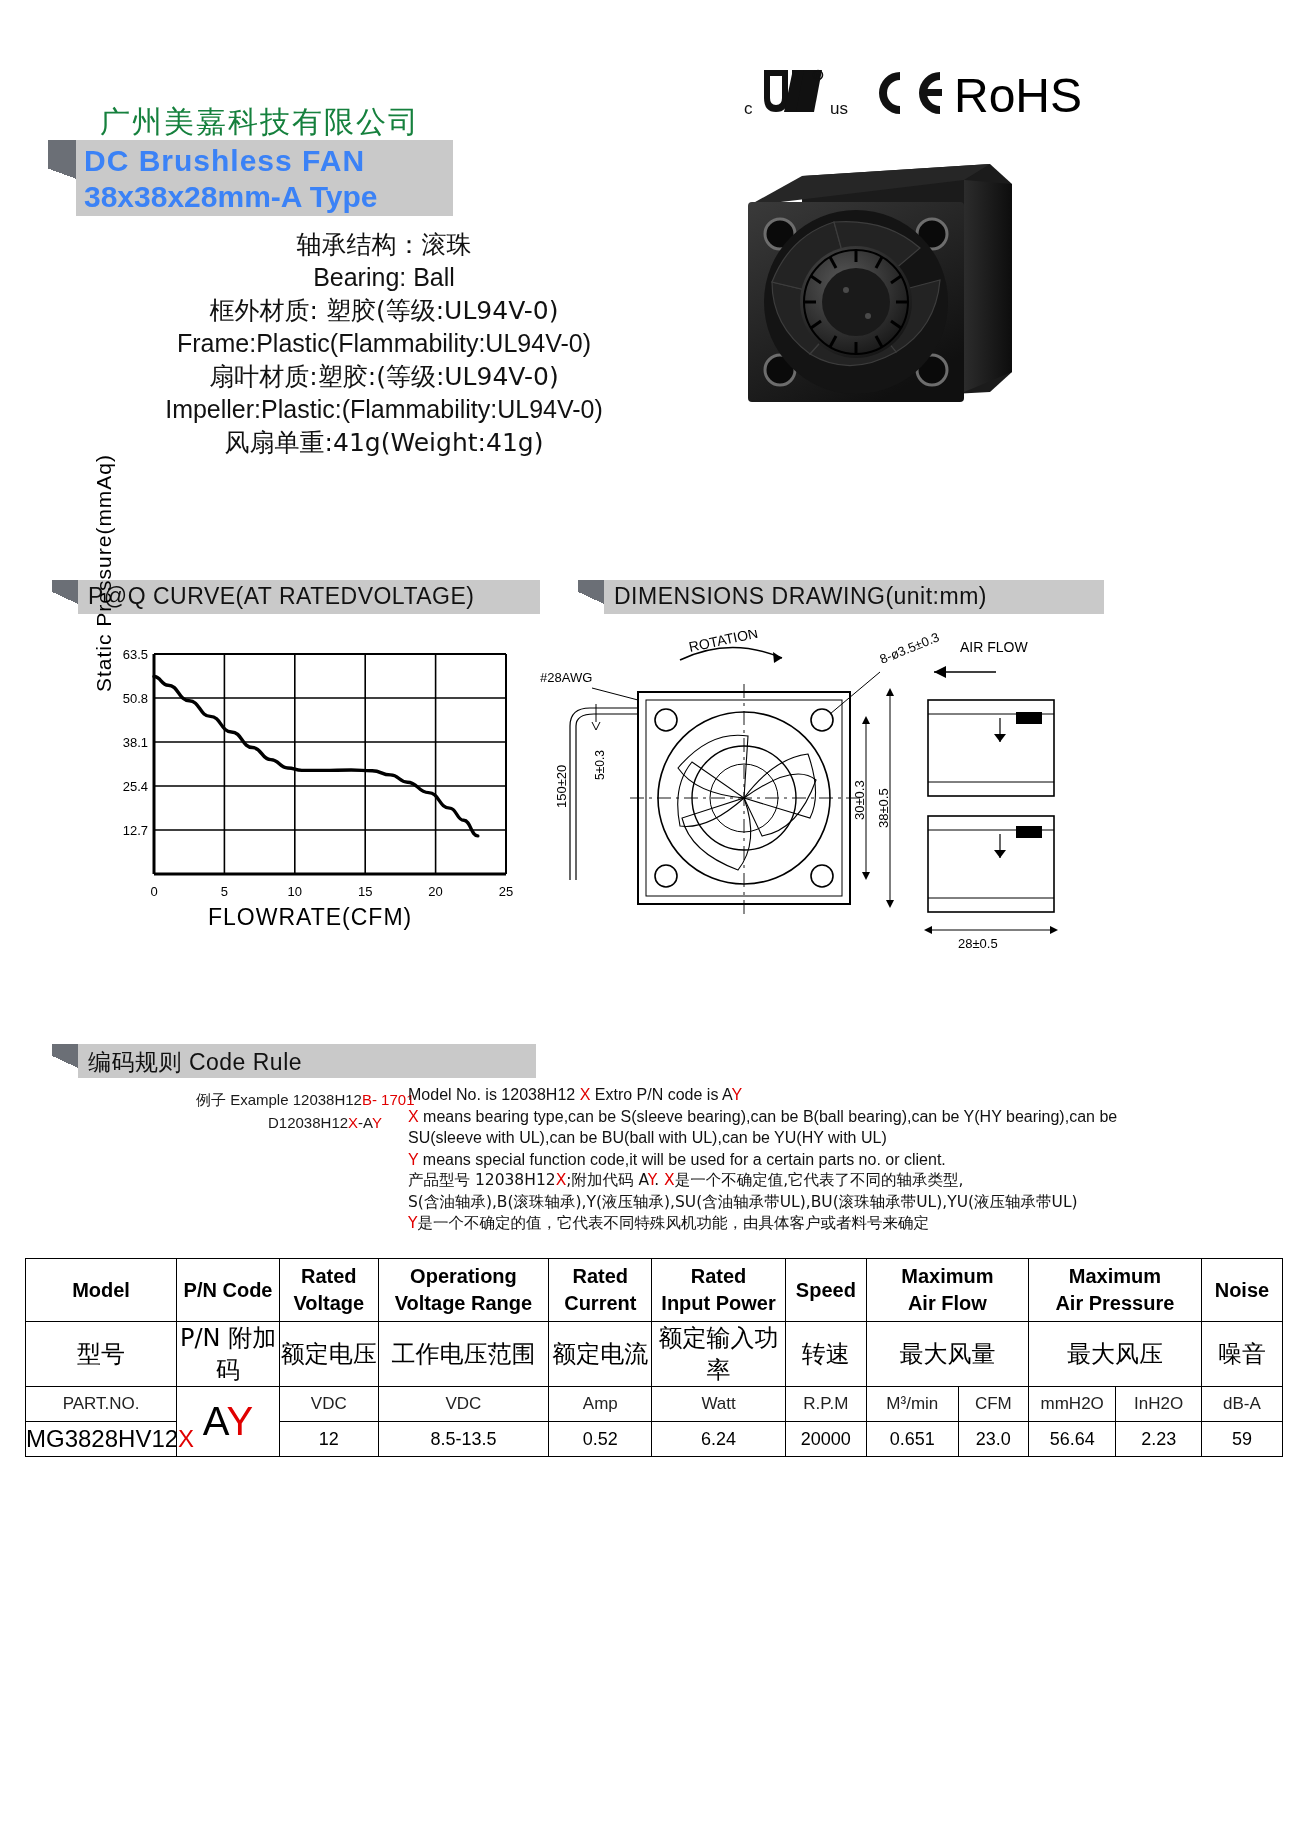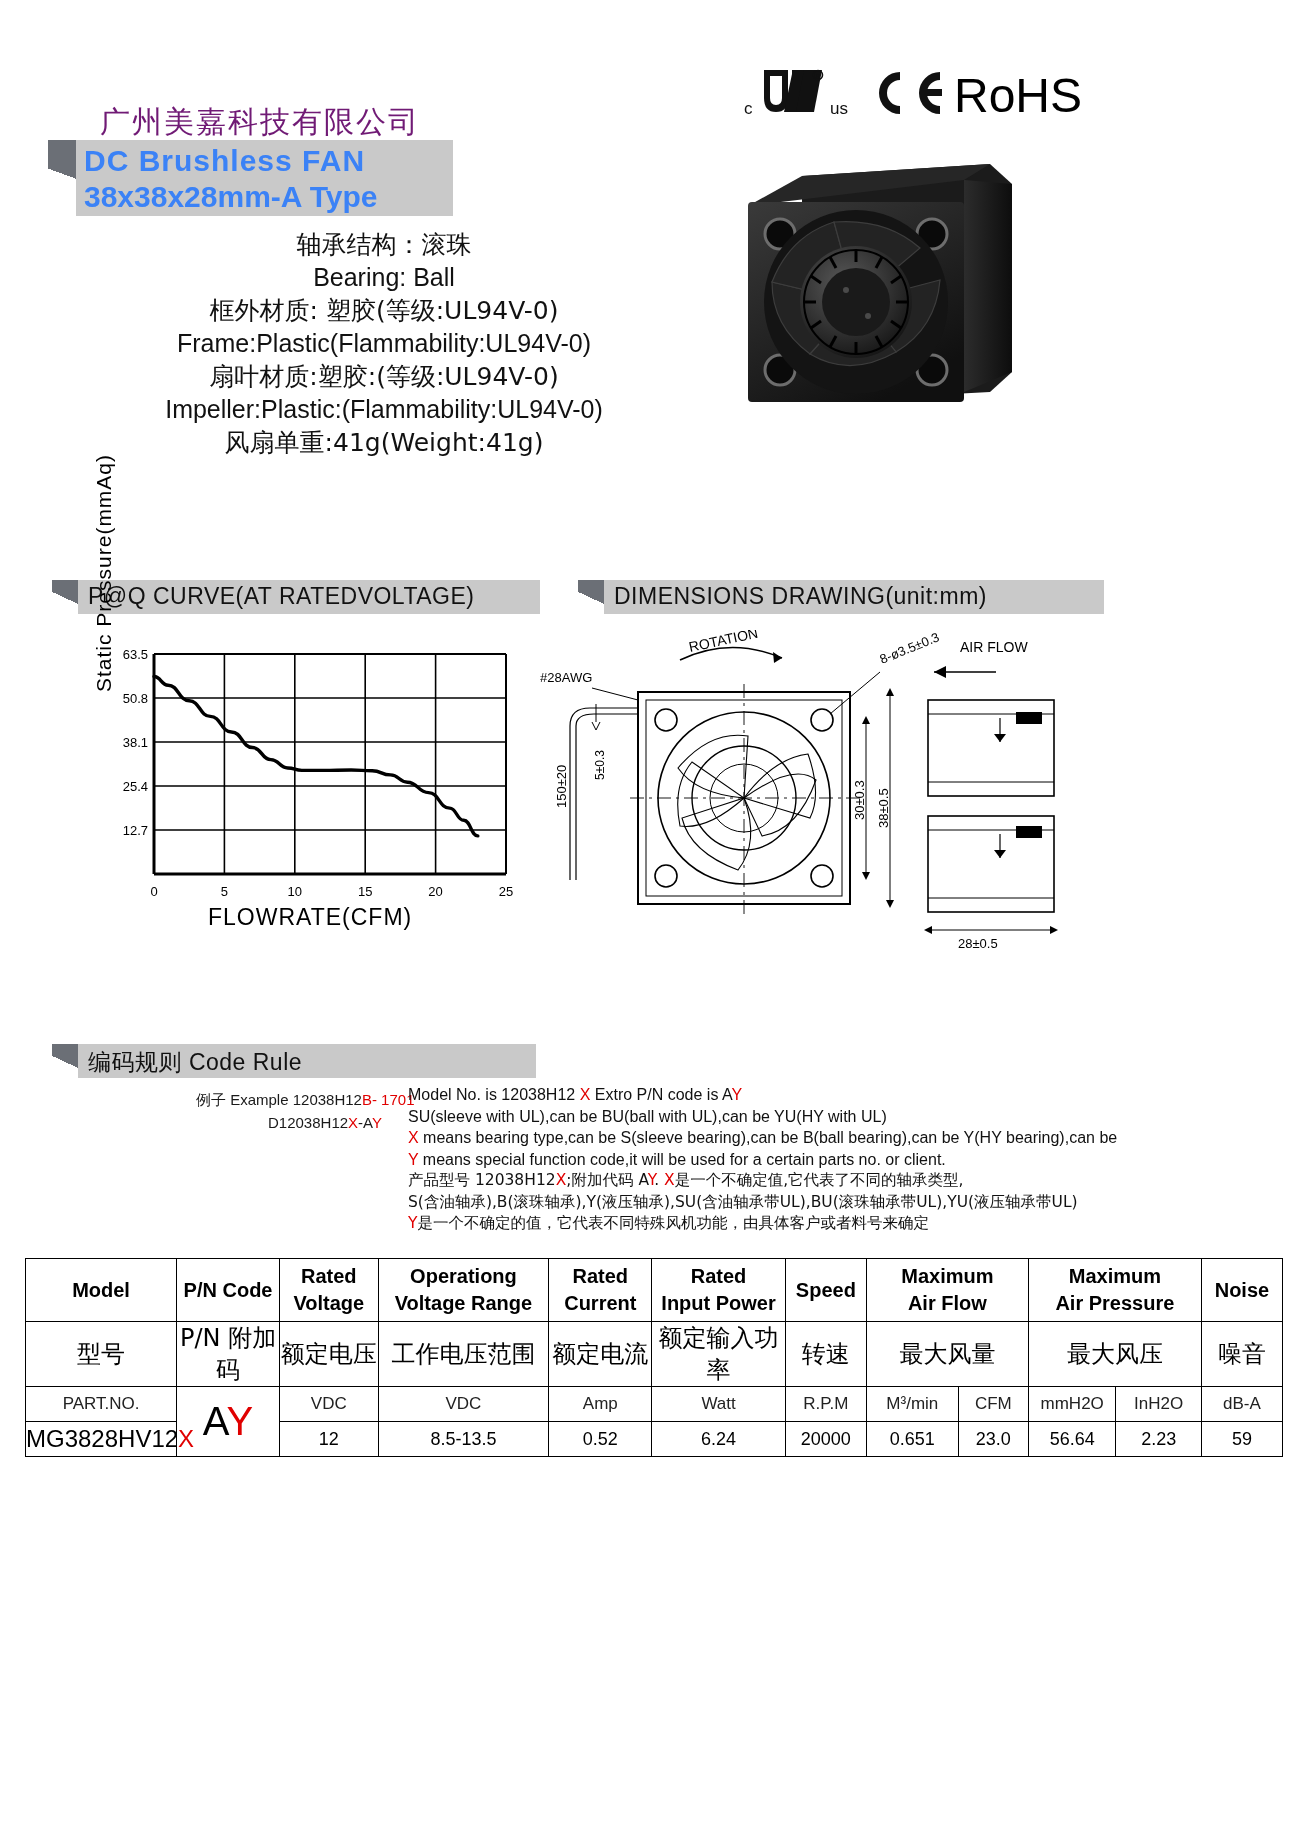--- a/index.html
+++ b/index.html
@@ -7,21 +7,21 @@
     width:1307px;height:1848px;position:relative;
     font-family:"Liberation Sans","DejaVu Sans",sans-serif;
     color:#000;
     -webkit-font-smoothing:antialiased;
   }
   .page{position:absolute;inset:0;}
 
   
   #company{
     position:absolute;left:100px;top:102px;
-    font-size:30px;letter-spacing:2px;color:#701a75;
+    font-size:30px;letter-spacing:2px;color:#15803d;
     font-family:"DejaVu Sans",sans-serif;font-weight:400;
   }
   #title-tri-b{
     position:absolute;left:48px;top:140px;width:28px;height:74px;
     background:linear-gradient(200deg,#6b6f76 0 46%,transparent 46% 100%);
   }
   #title-band{
     position:absolute;left:76px;top:140px;width:377px;height:76px;
     background:#c9c9c9;
   }
@@ -351,22 +351,22 @@
     <span>例子  Example</span>
     <span>12038H12</span><span class="r">B-</span>
     <span class="r">1701</span>
     <span class="ln2">
       <span>D12038H12</span><span class="r">X</span><span>-A</span><span class="r">Y</span>
     </span>
   </div>
 
   <div id="coderule">
     <div class="lat">Model No. is 12038H12 <span class="r">X</span> Extro P/N code  is  A<span class="r">Y</span></div>
+    <div class="lat"><span class="r">X</span> means bearing type,can be S(sleeve bearing),can be B(ball bearing),can be Y(HY bearing),can be</div>
     <div class="lat">SU(sleeve with UL),can be BU(ball with UL),can be YU(HY with UL)</div>
-    <div class="lat"><span class="r">X</span> means bearing type,can be S(sleeve bearing),can be B(ball bearing),can be Y(HY bearing),can be</div>
     <div class="lat"><span class="r">Y</span> means special function code,it will be used for a certain parts no. or client.</div>
     <div>产品型号 12038H12<span class="r">X</span>;附加代码        A<span class="r">Y</span>. <span class="r">X</span>是一个不确定值,它代表了不同的轴承类型,</div>
     <div>S(含油轴承),B(滚珠轴承),Y(液压轴承),SU(含油轴承带UL),BU(滚珠轴承带UL),YU(液压轴承带UL)</div>
     <div><span class="r">Y</span>是一个不确定的值，它代表不同特殊风机功能，由具体客户或者料号来确定</div>
   </div>
 
   <table id="spectable">
     <colgroup>
       <col style="width:138px">
         <col style="width:94px">

